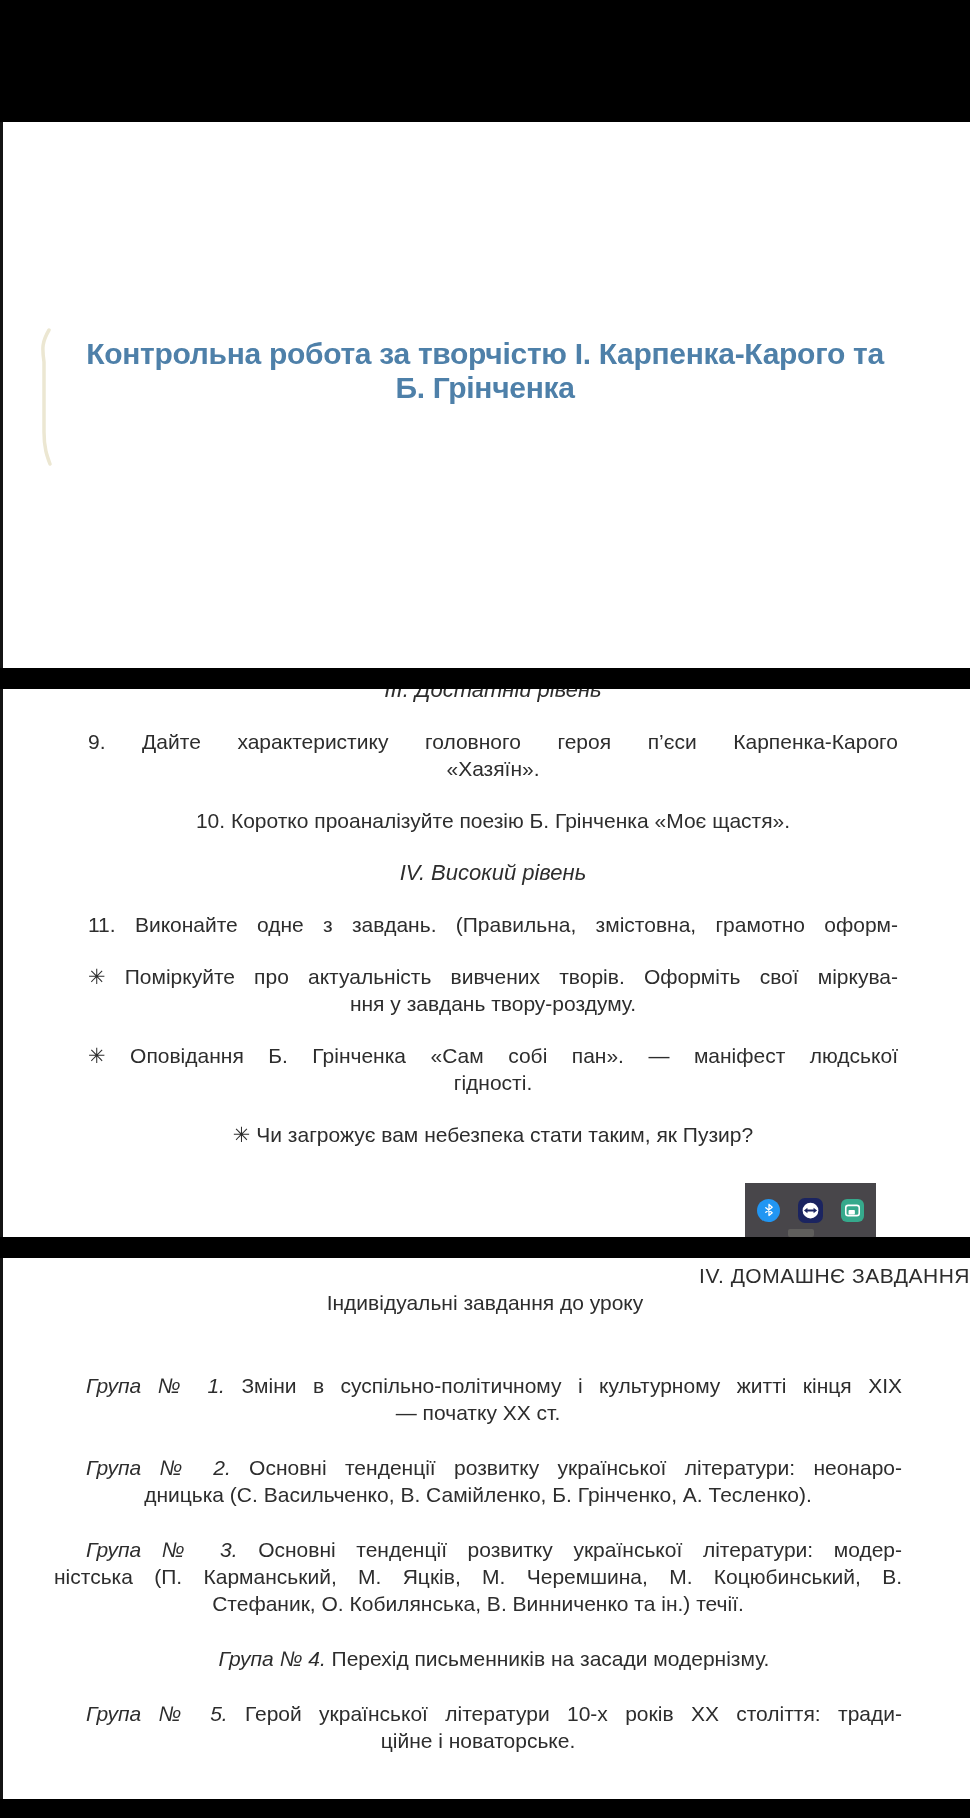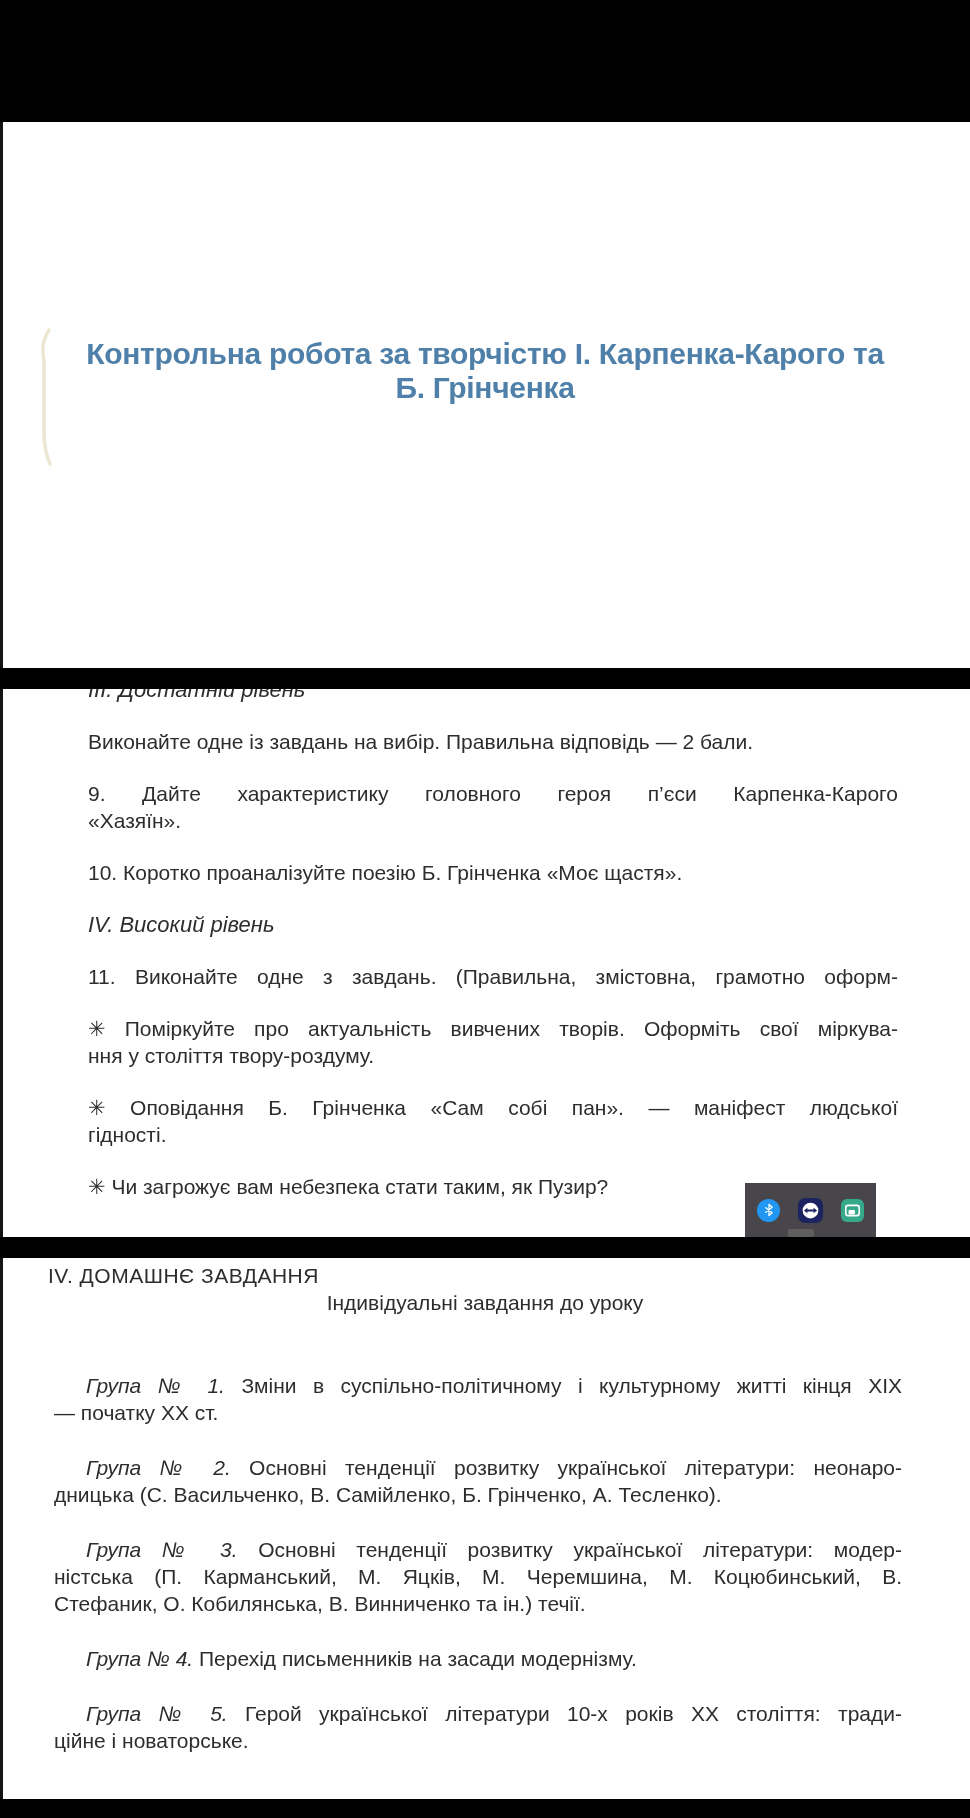--- a/index.html
+++ b/index.html
@@ -20,23 +20,23 @@
 
   #doc2{position:absolute;top:689px;left:0;width:970px;height:548px;background:#fff;z-index:1;}
   #doc2 .para{margin:0 72px 25px 88px;width:810px;}
   #doc2 .para:first-child{margin-top:-13px;}
   #doc3{position:absolute;top:1258px;left:0;width:970px;height:541px;background:#fff;z-index:1;}
   #doc3 .paras{margin-top:56px;}
   #doc3 .para{margin:0 68px 28px 54px;width:848px;}
   .para{font-size:21px;line-height:27px;}
   .para.italic{font-style:italic;font-size:22px;}
   .para i{font-style:italic;margin-left:32px;}
-  .line{text-align:left;}
+  .line{text-align:center;}
   .jfull{text-align:justify;text-align-last:justify;}
-  .doc3-h1{margin-top:4px;text-align:left;font-size:21px;line-height:27px;letter-spacing:0.5px;padding-left:48px;}
+  .doc3-h1{margin-top:4px;text-align:right;font-size:21px;line-height:27px;letter-spacing:0.5px;padding-left:48px;}
   .doc3-h2{text-align:center;font-size:21px;line-height:27px;}
 
   #tray{position:absolute;left:745px;top:1183px;width:131px;height:54px;background:#48464a;z-index:6;
         display:flex;align-items:center;justify-content:center;gap:18px;}
   #tray-handle{position:absolute;left:43px;bottom:0;width:26px;height:8px;background:#5f5e5c;border-radius:2px;}
   .ticon{display:flex;align-items:center;justify-content:center;}
   .bt{width:23px;height:23px;border-radius:50%;background:#2196f3;}
   .tv{width:25px;height:25px;border-radius:7px;background:#1b2460;}
   .gs{width:23px;height:23px;border-radius:6px;background:#36a98c;}
 </style>
@@ -57,38 +57,35 @@
       </div>
   </div>
 
   <div class="bar" id="bar-mid1"></div>
 
   <div id="doc2">
       <div class="para italic">
         <div class="line">III. Достатній рівень</div>
       </div>
       <div class="para">
-        <div class="line">Виконайте одне із завдань на вибір. Правильна відповідь — 2 бали.</div>
-      </div>
-      <div class="para">
         <div class="line jfull">9. Дайте характеристику головного героя п’єси Карпенка-Карого</div>
         <div class="line">«Хазяїн».</div>
       </div>
       <div class="para">
         <div class="line">10. Коротко проаналізуйте поезію Б. Грінченка «Моє щастя».</div>
       </div>
       <div class="para italic">
         <div class="line">IV. Високий рівень</div>
       </div>
       <div class="para">
         <div class="line jfull">11. Виконайте одне з завдань. (Правильна, змістовна, грамотно оформ-</div>
       </div>
       <div class="para">
         <div class="line jfull">✳ Поміркуйте про актуальність вивчених творів. Оформіть свої міркува-</div>
-        <div class="line">ння у століття твору-роздуму.</div>
+        <div class="line">ння у завдань твору-роздуму.</div>
       </div>
       <div class="para">
         <div class="line jfull">✳ Оповідання Б. Грінченка «Сам собі пан». — маніфест людської</div>
         <div class="line">гідності.</div>
       </div>
       <div class="para">
         <div class="line">✳ Чи загрожує вам небезпека стати таким, як Пузир?</div>
       </div>
     </div>
 

